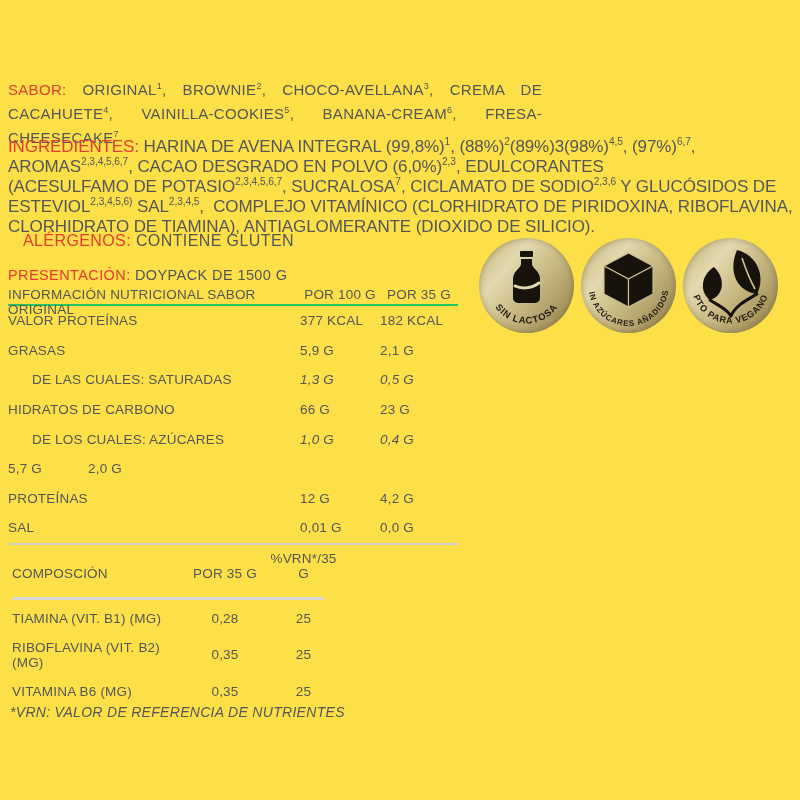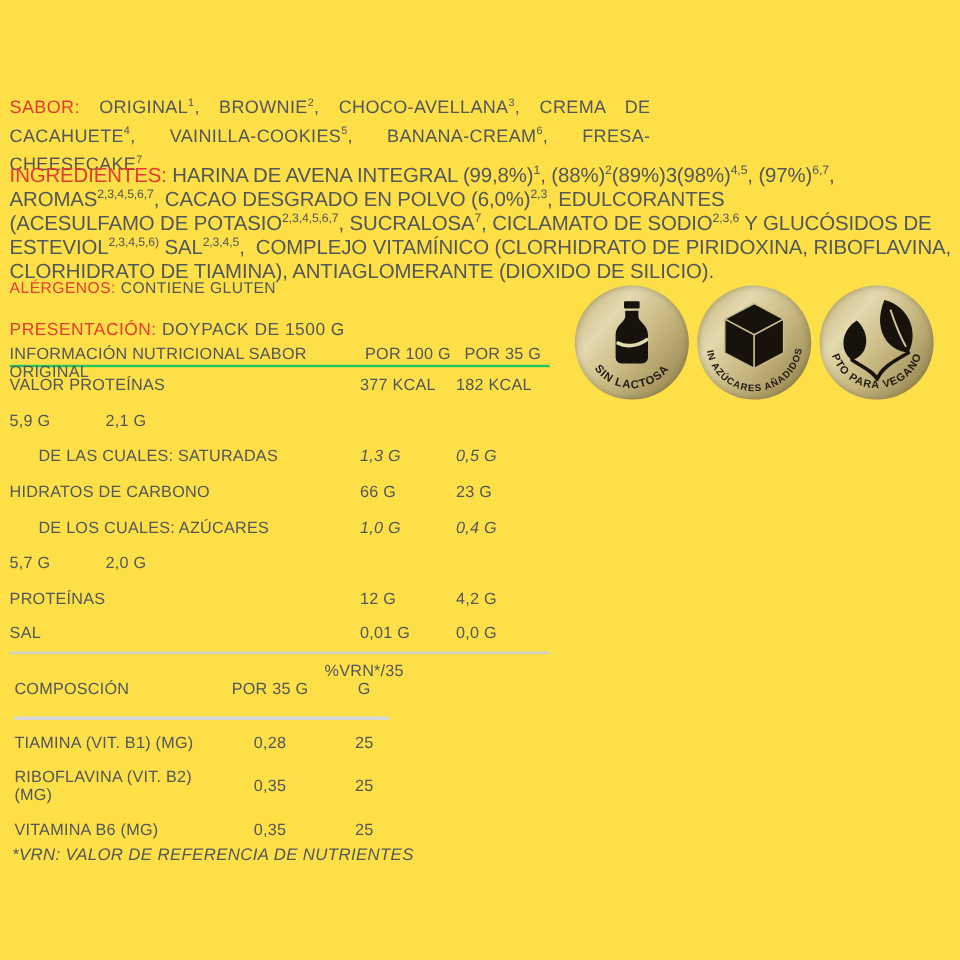--- a/index.html
+++ b/index.html
@@ -21,22 +21,22 @@
     position: absolute; left: 8px; top: 78px; width: 534px;
     font-size: 15px; line-height: 24px; letter-spacing: 0.3px;
     text-align: justify;
   }
   .ingredientes {
     position: absolute; left: 8px; top: 137px; width: 790px;
     font-size: 17px; line-height: 20px; letter-spacing: -0.1px;
   }
   .ingredientes .body-text { white-space: pre-wrap; }
   .alergenos {
-    position: absolute; left: 8px; top: 232px;
-    font-size: 13px; letter-spacing: 0.4px;
+    position: absolute; left: 23px; top: 232px;
+    font-size: 16px; letter-spacing: 0.4px;
   }
   .presentacion {
     position: absolute; left: 8px; top: 267px;
     font-size: 14.5px; letter-spacing: 0.4px;
   }
 
   
   .nutrition {
     position: absolute; left: 8px; top: 287px; width: 450px;
     font-size: 13.5px; letter-spacing: 0.2px;
@@ -112,20 +112,21 @@
     </div>
     <div>
 
         <div class="nrow">
           <span class="nlabel">VALOR PROTEÍNAS</span>
           <span class="nval">377 KCAL</span>
           <span class="nval nval2">182 KCAL</span>
         </div>
 
         <div class="nrow">
+          <span class="nlabel">GRASAS</span>
           <span class="nval">5,9 G</span>
           <span class="nval nval2">2,1 G</span>
         </div>
 
         <div class="nrow sub">
           <span class="nlabel">DE LAS CUALES:  SATURADAS</span>
           <span class="nval">1,3 G</span>
           <span class="nval nval2">0,5 G</span>
         </div>
 

